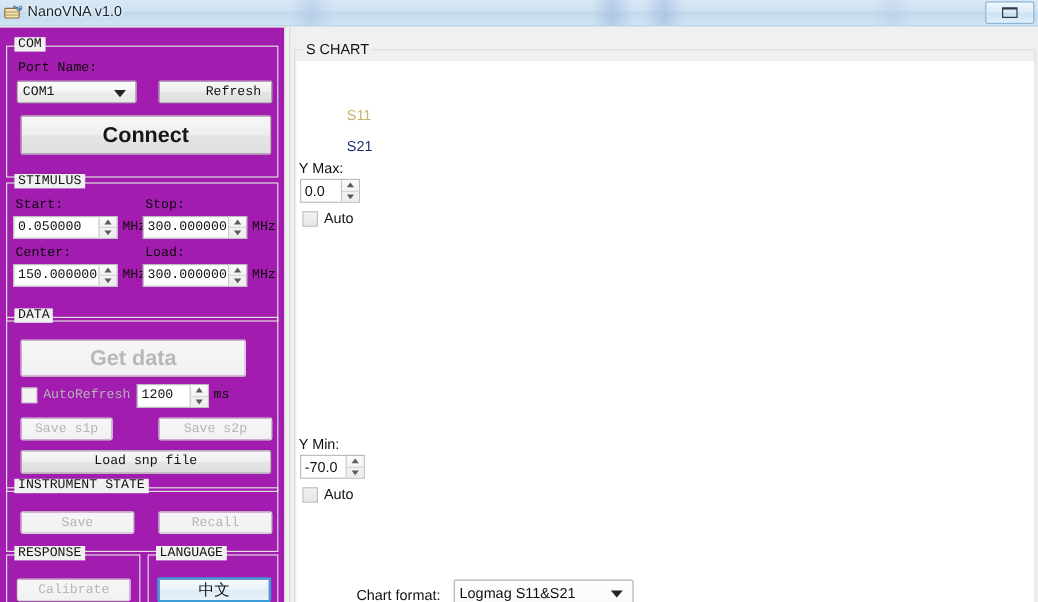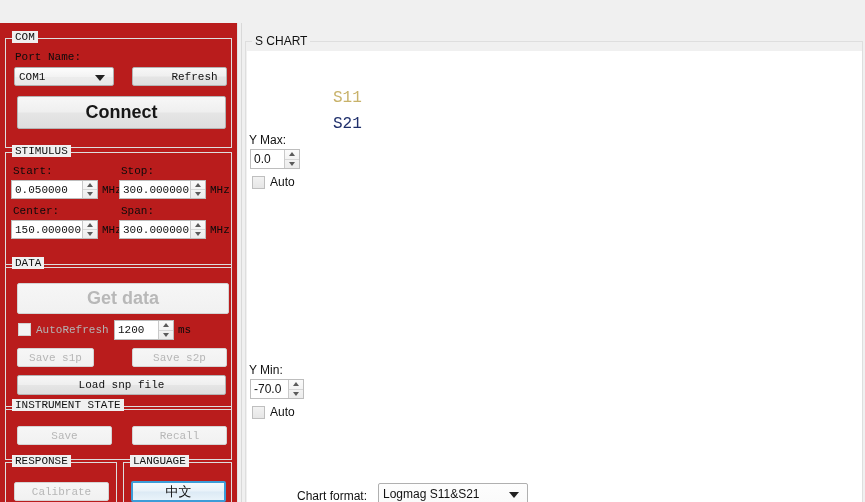--- a/index.html
+++ b/index.html
@@ -57,21 +57,21 @@
     width: 13px; height: 9px;
     border: 1px solid #2c3b4d;
     border-top-width: 2px;
     background: transparent;
   }
 
   
   .left-panel {
     position: absolute; left: 0; top: 23px;
     width: 237px; height: 479px;
-    background: #b91c1c;
+    background: #a21caf;
   }
   .splitter {
     position: absolute; left: 237px; top: 23px;
     width: 5px; height: 479px;
     background: #f0f0f0;
     border-left: 1px solid #e3e3e3;
     border-right: 1px solid #d9d9d9;
   }
   .right-panel {
     position: absolute; left: 243px; top: 23px;
@@ -222,31 +222,47 @@
   .chk.disabled { border-color: #d2d2d2; background: #f3f3f3; }
 
   
   .chart-area {
     position: absolute;
     background: #ffffff;
     border: none;
   }
   .series-label {
     position: absolute;
-    font-family: Liberation Mono, monospace;
-    font-size: 16px;
-    white-space: nowrap;
-    margin-left: 44px;
+    font-family: Liberation Sans, sans-serif;
+    font-size: 12px;
+    white-space: nowrap;
   }
 </style>
 </head>
 <body>
 
 <div id="app">
 
+  <div class="titlebar">
+    <div class="titlebar-sheen"></div>
+
+    <svg class="app-icon" viewBox="0 0 16 16">
+      <rect x="1" y="4" width="12" height="8" rx="1" fill="#f2e3b8" stroke="#8a7440" stroke-width="1"></rect>
+      <path d="M1 7 L13 7" stroke="#b08f4a" stroke-width="0.8"></path>
+      <path d="M1 9.5 L13 9.5" stroke="#b08f4a" stroke-width="0.8"></path>
+      <path d="M9 2 L15 5 L13 6 L8 3 Z" fill="#7fa9cf" stroke="#3f6b95" stroke-width="0.7"></path>
+      <circle cx="14.2" cy="3.3" r="1.1" fill="none" stroke="#3f6b95" stroke-width="0.8"></circle>
+    </svg>
+
+    <div class="title-text">NanoVNA v1.0</div>
+
+    <div class="win-btn">
+      <span class="glyph"></span>
+    </div>
+  </div>
 
   <div class="left-panel">
 
     <div class="group" style="left:5px; top:15px; width:227px; height:110px;">
       <span class="g-title">COM</span>
 
       <span class="lbl-mono" style="left:9px; top:12px;">Port Name:</span>
 
       <div class="combo" style="left:8px; top:28px; width:100px; height:19px;">
         <span>COM1</span>
@@ -303,40 +319,40 @@
               <span class="up"></span>
             </div>
           <div class="sep"></div>
           <div>
               <span class="down"></span>
             </div>
         </div>
       </div>
       <span class="lbl-mono" style="left:96px; top:71px;">MHz</span>
 
-      <span class="lbl-mono" style="left:115px; top:52px;">Span:</span>
+      <span class="lbl-mono" style="left:115px; top:52px;">Load:</span>
       <div class="field" style="left:113px; top:67px; width:87px; height:19px;">
         <span>300.000000</span>
         <div class="spin" style="right:0; top:0; bottom:0;">
           <div>
               <span class="up"></span>
             </div>
           <div class="sep"></div>
           <div>
               <span class="down"></span>
             </div>
         </div>
       </div>
       <span class="lbl-mono" style="left:204px; top:71px;">MHz</span>
     </div>
 
     <div class="group" style="left:5px; top:241px; width:227px; height:146px;">
       <span class="g-title">DATA</span>
 
-      <div class="btn big disabled" style="left:11px; top:18px; width:212px; height:31px;">
+      <div class="btn big disabled" style="left:11px; top:18px; width:188px; height:31px;">
         <span>Get data</span>
       </div>
 
       <div class="chk disabled" style="left:12px; top:58px;"></div>
       <span class="lbl-mono" style="left:30px; top:59px; color:#b4b4b4;">AutoRefresh</span>
 
       <div class="field" style="left:108px; top:55px; width:60px; height:20px;">
         <span>1200</span>
         <div class="spin" style="right:0; top:0; bottom:0;">
           <div>

